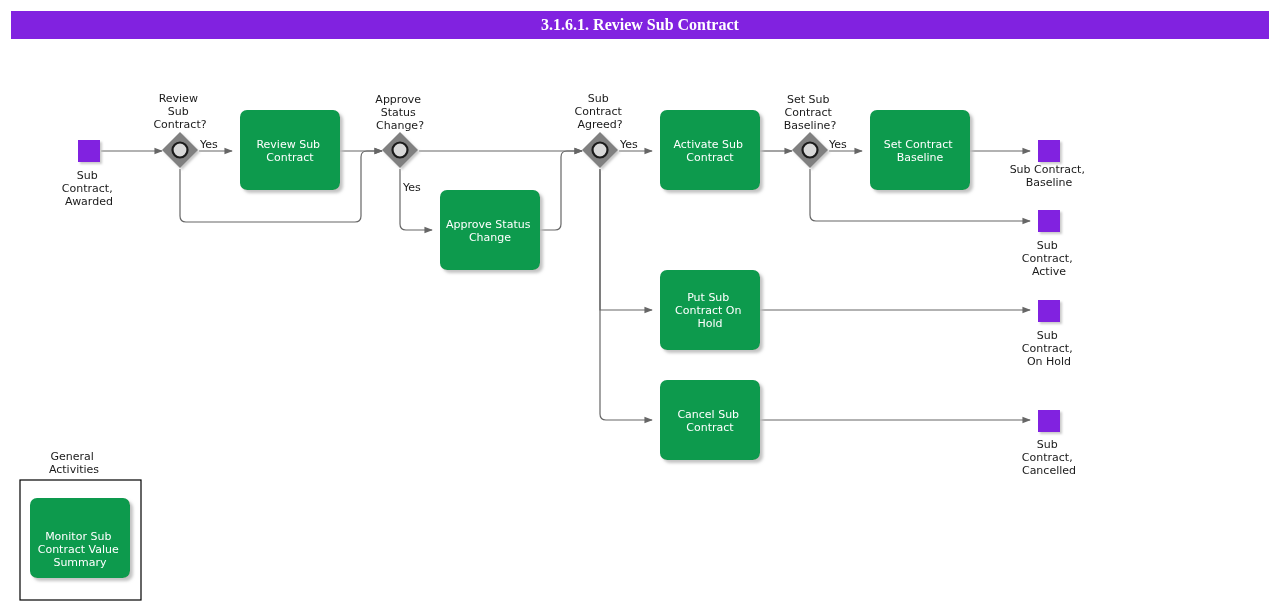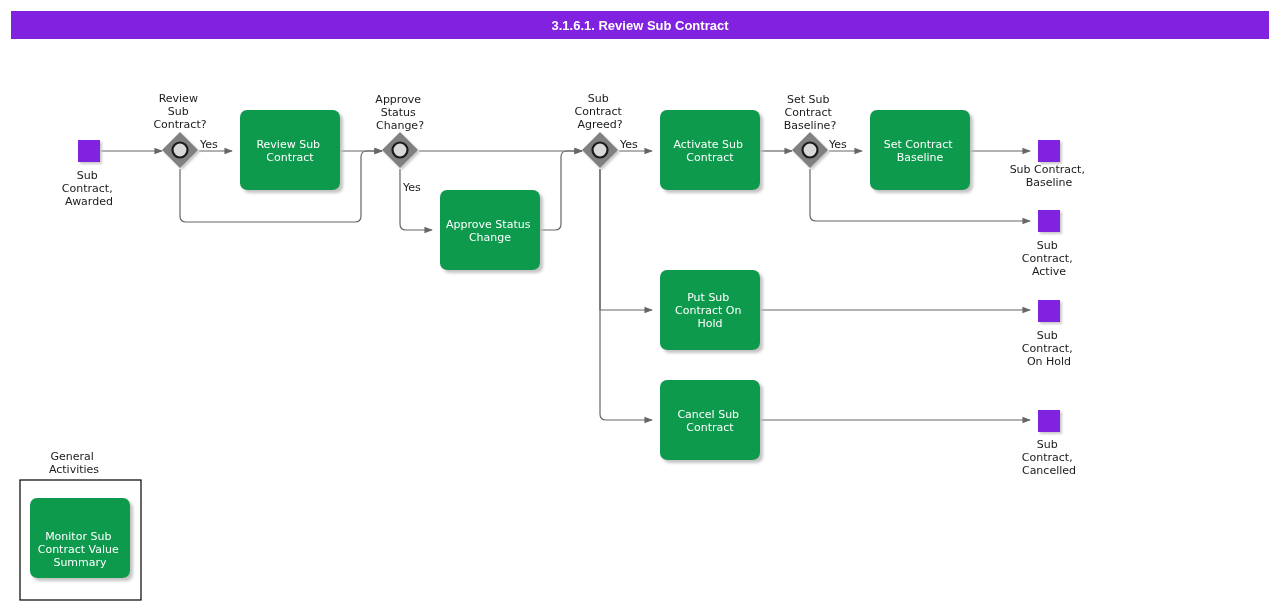--- a/index.html
+++ b/index.html
@@ -15,22 +15,22 @@
     overflow: hidden;
   }
   #titlebar {
     position: absolute;
     left: 11px;
     top: 11px;
     width: 1258px;
     height: 28px;
     background: #8122E0;
     color: #ffffff;
-    font-family: Liberation Sans, sans-serif;
-    font-size: 13px;
+    font-family: Liberation Serif, serif;
+    font-size: 16px;
     font-weight: bold;
     display: flex;
     align-items: center;
     justify-content: center;
     letter-spacing: 0px;
   }
   #canvas {
     position: absolute;
     left: 0;
     top: 0;

